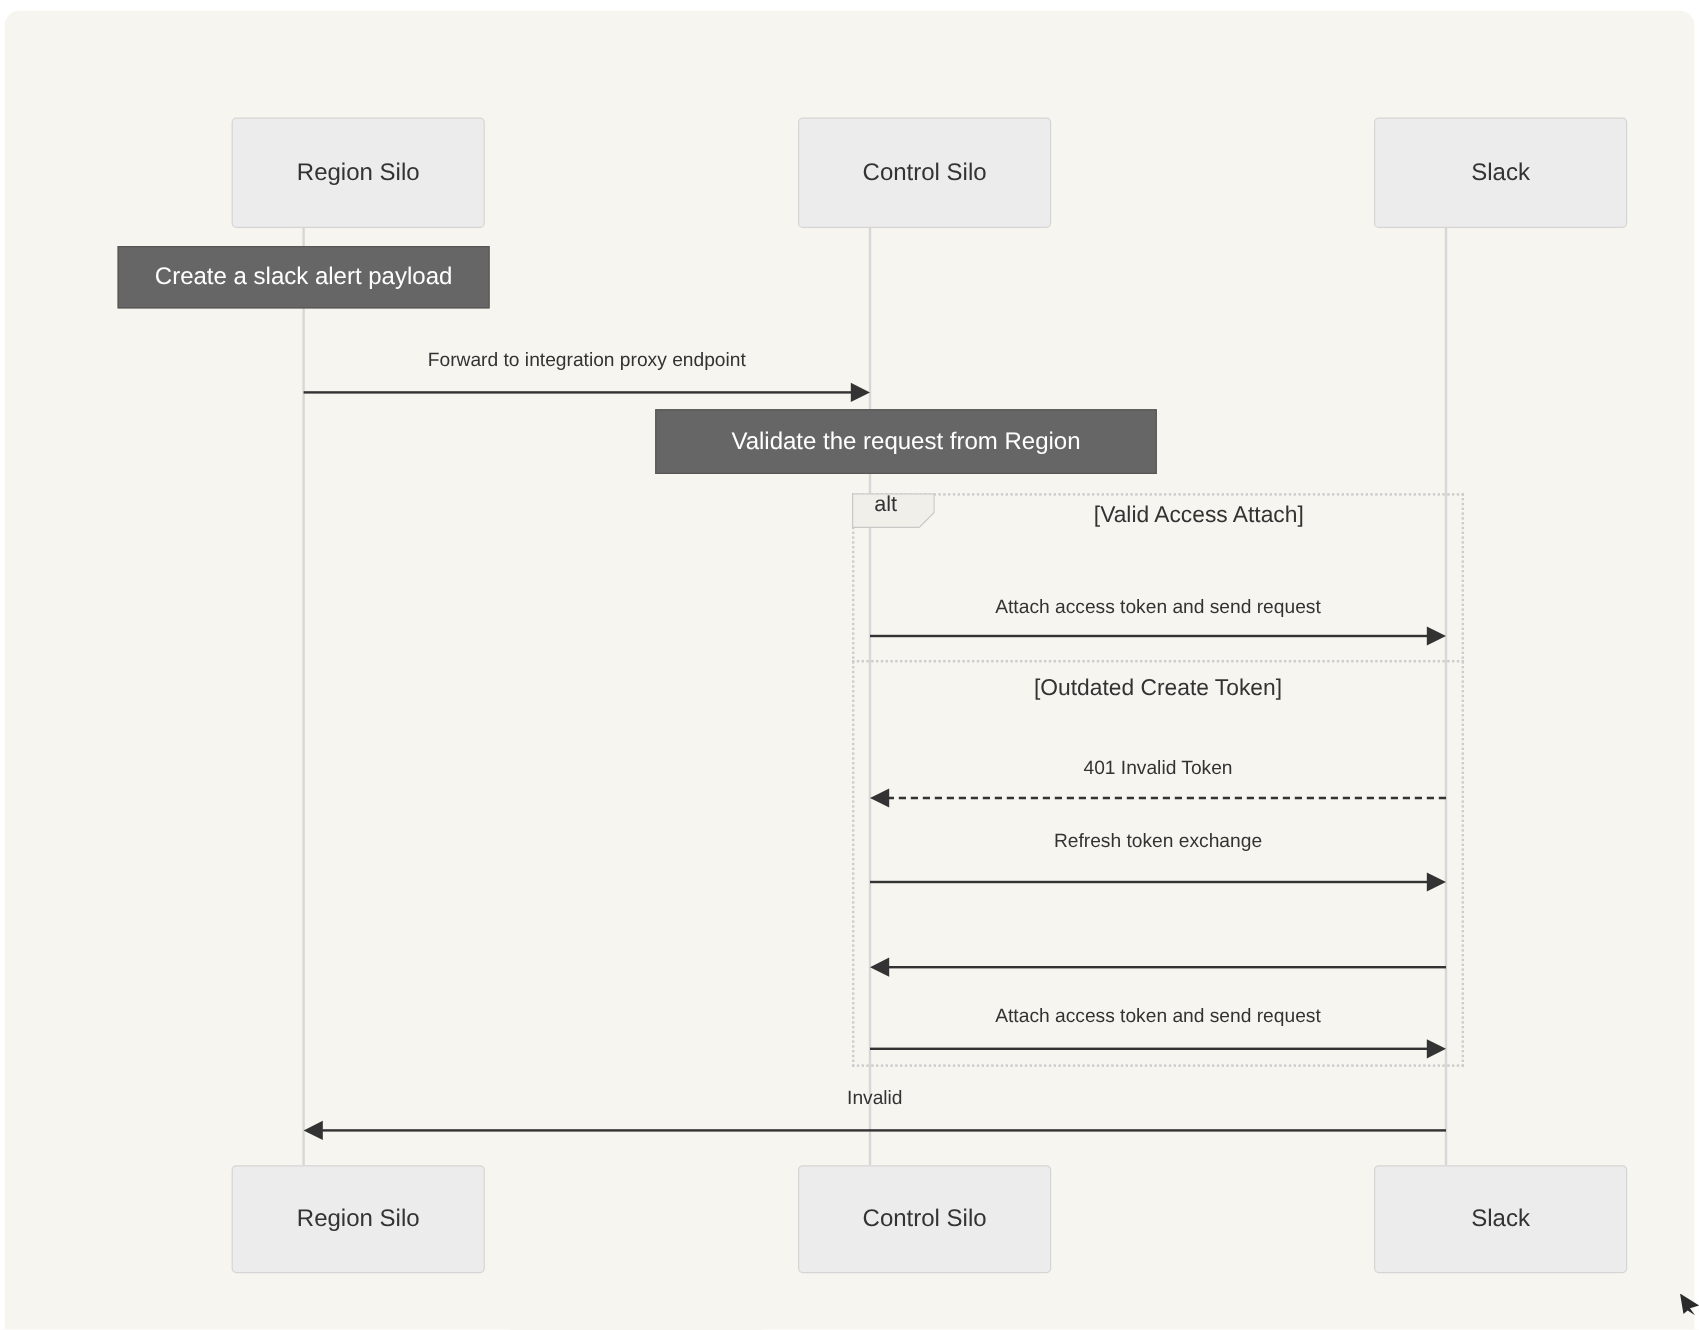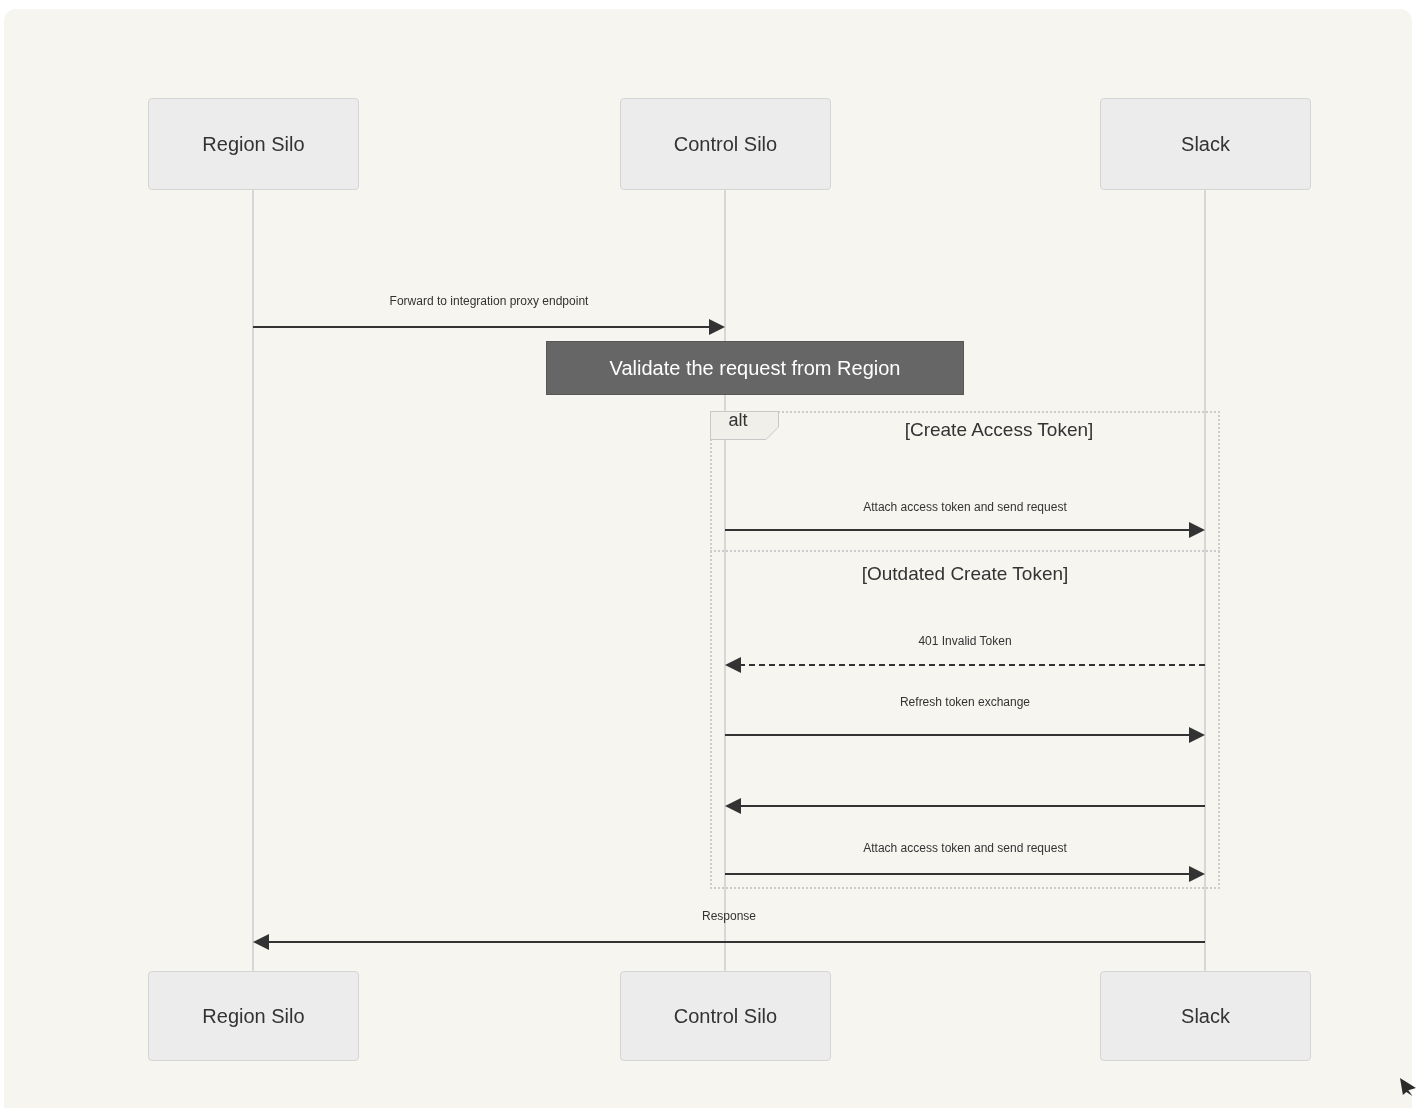--- a/index.html
+++ b/index.html
@@ -28,33 +28,34 @@
     border-radius:12px 12px 0 0;
   }
   .actor{
     position:absolute;width:211px;
     background:var(--actor-fill);
     border:1px solid var(--actor-border);
     border-radius:4px;
     display:flex;align-items:center;justify-content:center;
     font-size:20px;color:var(--ink);
     box-sizing:border-box;
+    margin-left:45px;
   }
   .lifeline{position:absolute;width:2px;background:var(--lifeline);}
   .note{
     position:absolute;
     background:var(--note-fill);
     border:1px solid var(--note-border);
     color:var(--note-text);
     display:flex;align-items:center;justify-content:center;
     font-size:20px;box-sizing:border-box;
   }
   .msg-label{
     position:absolute;text-align:center;
-    font-size:12px;line-height:24px;color:var(--ink);
+    font-size:16px;line-height:24px;color:var(--ink);
   }
   .cond-label{
     position:absolute;text-align:center;
     font-size:19px;line-height:24px;color:var(--ink);
   }
   .msg-line{position:absolute;height:0;border-top:2px solid var(--ink);}
   .msg-line.dashed{border-top-style:dashed;}
   .head-right{
     position:absolute;width:0;height:0;
     border-top:8px solid transparent;border-bottom:8px solid transparent;
@@ -96,40 +97,43 @@
   <div class="actor" style="left:148px;top:98px;height:92px;">
     <span>Region Silo</span>
   </div>
   <div class="actor" style="left:620px;top:98px;height:92px;">
     <span>Control Silo</span>
   </div>
   <div class="actor" style="left:1100px;top:98px;height:92px;">
     <span>Slack</span>
   </div>
 
+  <div class="note" style="left:98px;top:205px;width:310px;height:52px;">
+    <span>Create a slack alert payload</span>
+  </div>
 
   <div class="msg-label" style="left:253px;width:472px;top:289px;">Forward to integration proxy endpoint</div>
   <div class="msg-line" style="left:253px;top:326px;width:458px;"></div>
   <div class="head-right" style="left:709px;top:319px;"></div>
 
   <div class="note" style="left:546px;top:341px;width:418px;height:54px;">
     <span>Validate the request from Region</span>
   </div>
 
   <div class="alt-frame" style="left:710px;top:411px;width:510px;height:478px;"></div>
   <div class="alt-divider" style="left:710px;top:550px;width:510px;"></div>
 
   <div class="alt-label" style="left:710px;top:411px;width:69px;height:29px;">
     <svg width="69" height="29">
       <polygon points="0.5,0.5 68.5,0.5 68.5,16 56,28.5 0.5,28.5" fill="#f0efe9" stroke="#c8c8c8" stroke-width="1"></polygon>
     </svg>
     <span class="alt-label-text">alt</span>
   </div>
 
-  <div class="cond-label" style="left:779px;width:440px;top:418px;">[Create Access Token]</div>
+  <div class="cond-label" style="left:779px;width:440px;top:418px;">[Valid Access Attach]</div>
 
   <div class="msg-label" style="left:725px;width:480px;top:495px;">Attach access token and send request</div>
   <div class="msg-line" style="left:725px;top:529px;width:467px;"></div>
   <div class="head-right" style="left:1189px;top:522px;"></div>
 
   <div class="cond-label" style="left:710px;width:510px;top:562px;">[Outdated Create Token]</div>
 
   <div class="msg-label" style="left:725px;width:480px;top:629px;">401 Invalid Token</div>
   <div class="msg-line dashed" style="left:739px;top:664px;width:466px;"></div>
   <div class="head-left" style="left:725px;top:657px;"></div>
@@ -138,21 +142,21 @@
   <div class="msg-line" style="left:725px;top:734px;width:467px;"></div>
   <div class="head-right" style="left:1189px;top:727px;"></div>
 
   <div class="msg-line" style="left:739px;top:805px;width:466px;"></div>
   <div class="head-left" style="left:725px;top:798px;"></div>
 
   <div class="msg-label" style="left:725px;width:480px;top:836px;">Attach access token and send request</div>
   <div class="msg-line" style="left:725px;top:873px;width:467px;"></div>
   <div class="head-right" style="left:1189px;top:866px;"></div>
 
-  <div class="msg-label" style="left:253px;width:952px;top:904px;">Response</div>
+  <div class="msg-label" style="left:253px;width:952px;top:904px;">Invalid</div>
   <div class="msg-line" style="left:267px;top:941px;width:938px;"></div>
   <div class="head-left" style="left:253px;top:934px;"></div>
 
   <div class="actor" style="left:148px;top:971px;height:90px;">
     <span>Region Silo</span>
   </div>
   <div class="actor" style="left:620px;top:971px;height:90px;">
     <span>Control Silo</span>
   </div>
   <div class="actor" style="left:1100px;top:971px;height:90px;">

